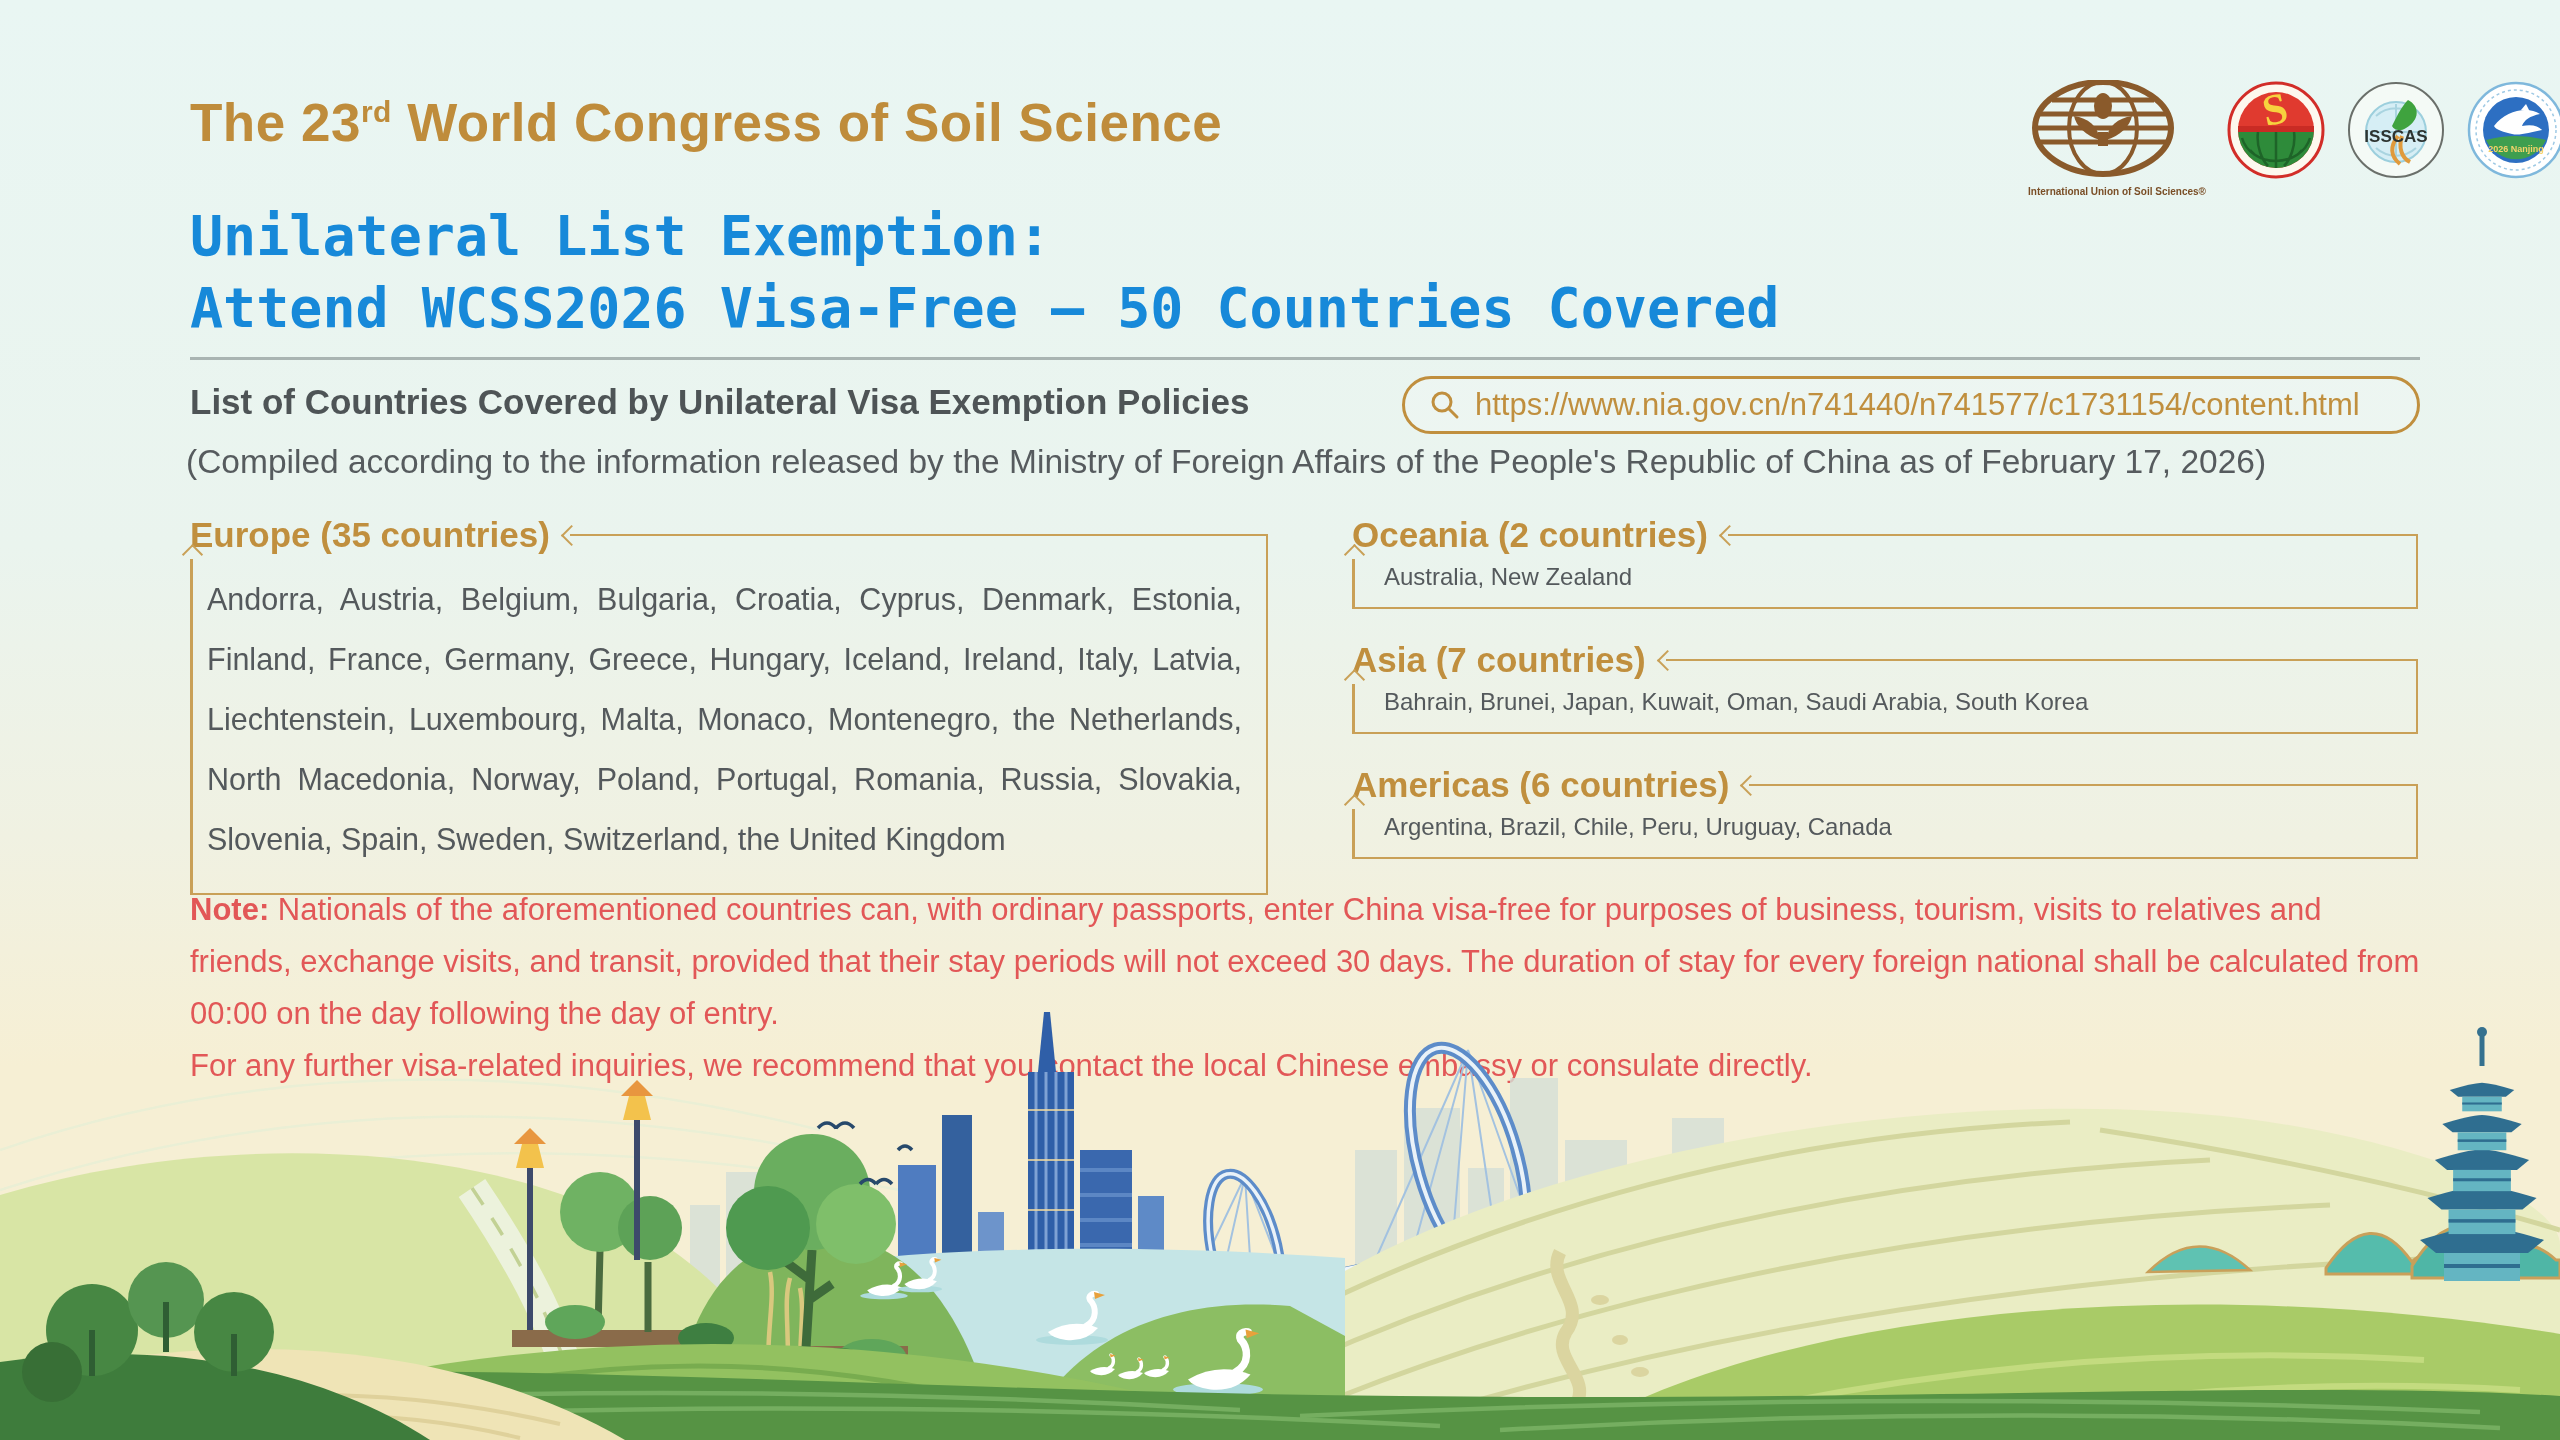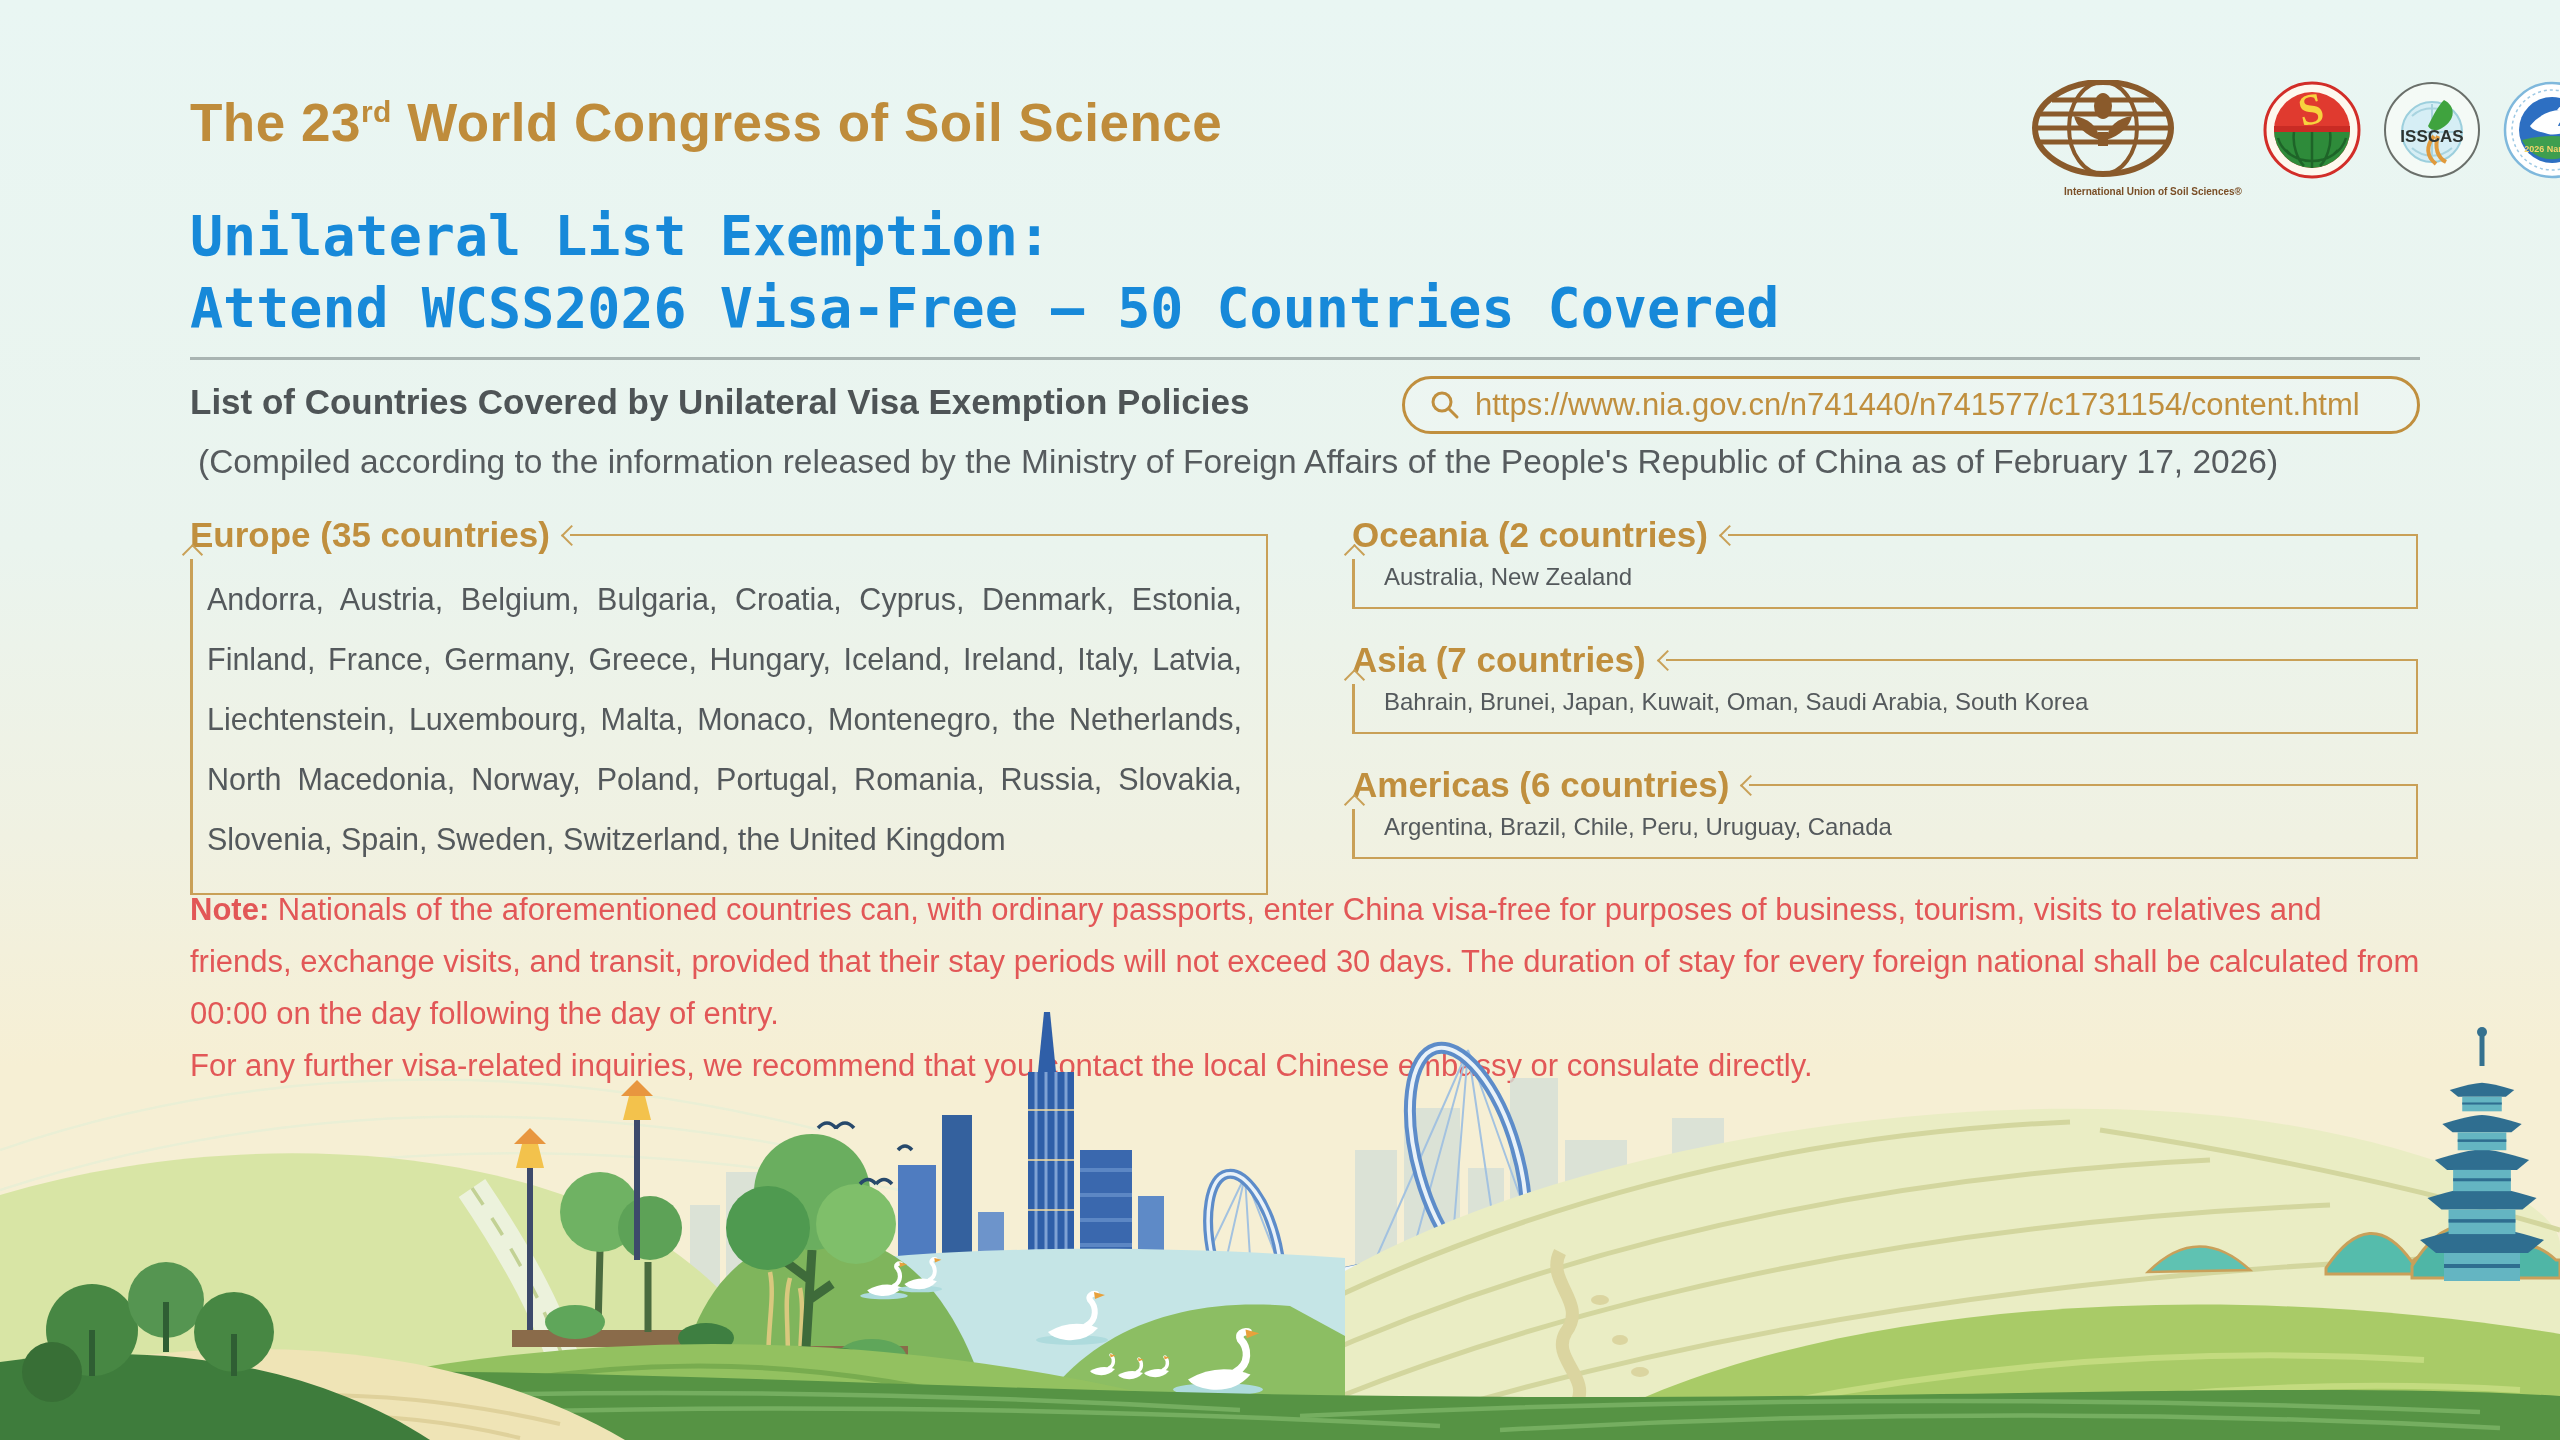--- a/index.html
+++ b/index.html
@@ -6,32 +6,32 @@
   .page{
     position:relative;width:2560px;height:1440px;overflow:hidden;
     background:linear-gradient(180deg,#e9f6f3 0%,#eaf4ee 38%,#f0f1e2 58%,#f6efd4 74%,#f6efd4 100%);
     font-family:"Liberation Sans",sans-serif;
   }
   .abs{position:absolute;}
   
   .title{left:190px;top:92px;font-size:53px;font-weight:bold;color:#bf8c3b;letter-spacing:.5px;}
   .title sup{font-size:30px;}
   .logos{top:80px;left:2028px;display:flex;align-items:flex-start;gap:20px;}
-  .logo-caption{display:block;text-align:right;font-size:10px;color:#7a4e26;font-weight:bold;margin-top:2px;white-space:nowrap;margin-left:36px;}
+  .logo-caption{display:block;text-align:right;font-size:10px;color:#7a4e26;font-weight:bold;margin-top:2px;white-space:nowrap;}
   
   .headline{left:190px;top:200px;font-family:"DejaVu Sans Mono",monospace;font-weight:bold;
     font-size:55px;line-height:72px;color:#1789d9;}
   
   .divider{left:190px;top:357px;width:2230px;height:3px;background:#a9b4b2;}
   
   .list-title{left:190px;top:382px;font-size:35px;font-weight:bold;color:#4e5456;}
   .url-pill{left:1402px;top:376px;width:1018px;height:58px;border:3px solid #c08f3e;border-radius:32px;
     display:flex;align-items:center;gap:14px;padding:0 24px;box-sizing:border-box;background:rgba(255,255,255,.15);}
   .url-pill span{font-size:31px;color:#c08f3e;white-space:nowrap;}
-  .compiled{left:198px;top:443px;font-size:33.5px;color:#565b5e;}
+  .compiled{left:186px;top:443px;font-size:33.5px;color:#565b5e;}
   
   .region{position:absolute;}
   .region-head{display:flex;align-items:center;gap:14px;height:46px;}
   .region-title{font-size:35px;font-weight:bold;color:#c08f3e;white-space:nowrap;line-height:46px;}
   .arrowline{flex:1;display:flex;align-items:center;height:46px;position:relative;}
   .arrowhead{width:13px;height:13px;border-left:2.5px solid #c9a057;border-bottom:2.5px solid #c9a057;
     transform:rotate(45deg);margin-right:-9px;flex:0 0 auto;}
   .hline{flex:1;height:2.5px;background:#c9a057;}
   .region-body{position:relative;margin-top:-23px;border-right:2.5px solid #c9a057;border-bottom:2.5px solid #c9a057;
     color:#54595c;}

